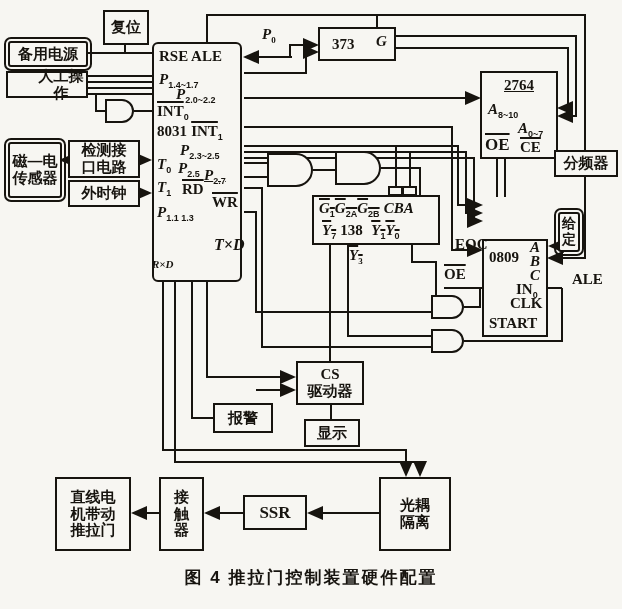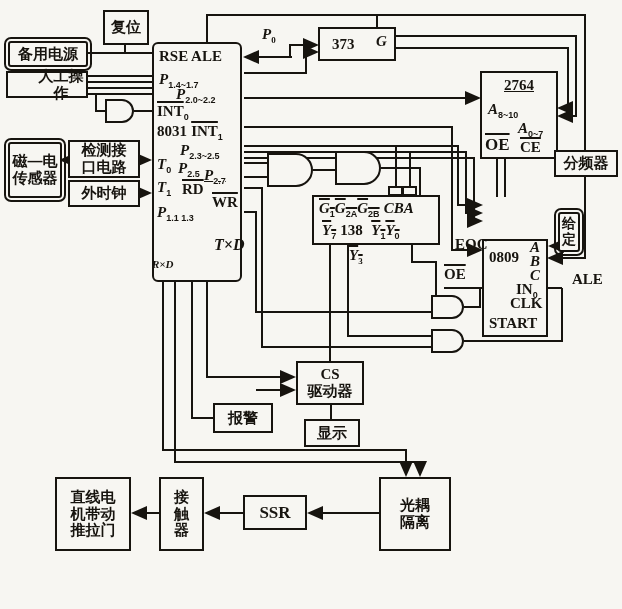--- a/index.html
+++ b/index.html
@@ -253,13 +253,14 @@
     <span>隔离</span>
   </div>
 
   <span class="freelbl" style="left:262px;top:26px;"><span class="m">P</span><sub>0</sub></span>
   <span class="freelbl m" style="left:214px;top:236px;font-size:16px;">T×D</span>
   <span class="freelbl m" style="left:152px;top:258px;font-size:11px;">R×D</span>
   <span class="freelbl u" style="left:455px;top:236px;">EOC</span>
   <span class="freelbl" style="left:444px;top:266px;"><span class="u ov">OE</span></span>
   <span class="freelbl u" style="left:572px;top:271px;">ALE</span>
 
+  <div id="caption">图 4  推拉门控制装置硬件配置</div>
 </div>
 
 </body></html>

